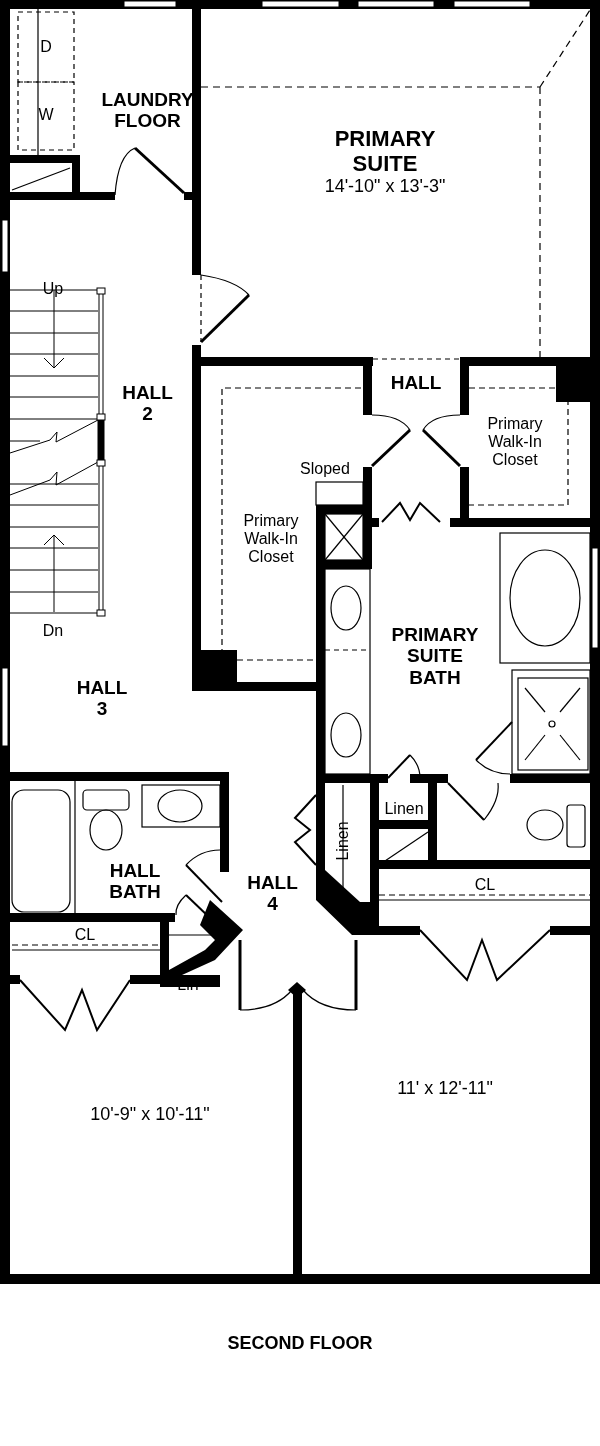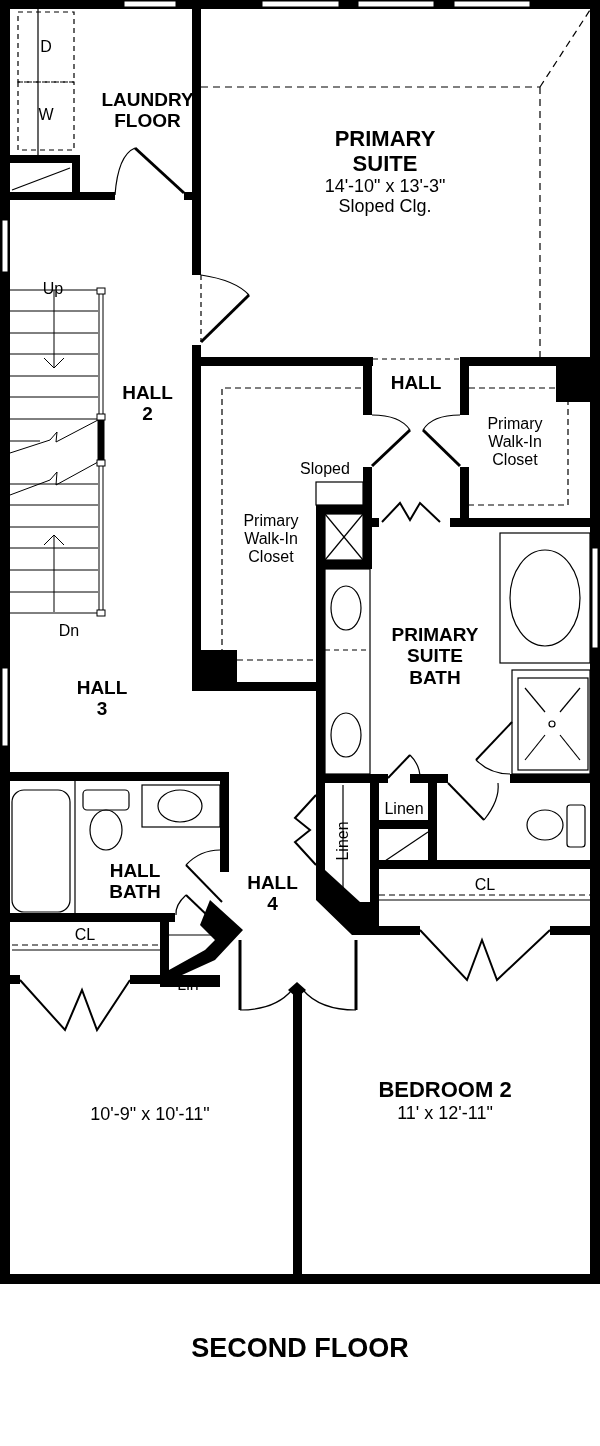--- a/index.html
+++ b/index.html
@@ -3,21 +3,21 @@
 <meta charset="utf-8">
 <style>
   html, body { margin:0; padding:0; background:#ffffff; }
   body { width:600px; height:1446px; position:relative; overflow:hidden; font-family:"Liberation Sans", sans-serif; }
   svg { position:absolute; left:0; top:0; }
   .lbl { position:absolute; text-align:center; color:#000; line-height:1.12; white-space:nowrap; }
   .room-big { font-size:22px; font-weight:bold; }
   .room-med { font-size:19px; font-weight:bold; }
   .dim { font-size:18px; }
   .small { font-size:16px; }
-  .title { font-size:27px; font-weight:bold; }
+  .title { font-size:18px; font-weight:bold; }
 </style>
 </head>
 <body>
 
 <svg width="600" height="1446" viewBox="0 0 600 1446" xmlns="http://www.w3.org/2000/svg">
   <g fill="#000">
 
     <rect x="0" y="0" width="600" height="9"></rect>
 
     <rect x="0" y="0" width="10" height="1284"></rect>
@@ -238,25 +238,24 @@
 <div class="lbl small" style="left:36px;top:106px;width:20px;">W</div>
 <div class="lbl room-med" style="left:100px;top:78px;width:95px;margin-top:11px;">
   <div>LAUNDRY</div>
   <div>FLOOR</div>
 </div>
 
 <div class="lbl" style="left:280px;top:127px;width:210px;">
   <div class="room-big">PRIMARY</div>
   <div class="room-big">SUITE</div>
   <div class="dim">14'-10" x 13'-3"</div>
-  <div class="dim">Sloped Clg.</div>
 </div>
 
 <div class="lbl small" style="left:38px;top:280px;width:30px;">Up</div>
-<div class="lbl small" style="left:38px;top:622px;width:30px;margin-left:16px;">Dn</div>
+<div class="lbl small" style="left:38px;top:622px;width:30px;">Dn</div>
 
 <div class="lbl room-med" style="left:110px;top:382px;width:75px;">
   <div>HALL</div>
   <div>2</div>
 </div>
 
 <div class="lbl room-med" style="left:375px;top:372px;width:82px;">HALL</div>
 
 <div class="lbl small" style="left:470px;top:415px;width:90px;">
   <div>Primary</div>
@@ -294,21 +293,20 @@
 
 <div class="lbl room-med" style="left:235px;top:872px;width:75px;">
   <div>HALL</div>
   <div>4</div>
 </div>
 
 <div class="lbl small" style="left:65px;top:926px;width:40px;">CL</div>
 <div class="lbl small" style="left:168px;top:976px;width:40px;">Lin</div>
 
 <div class="lbl" style="left:340px;top:1078px;width:210px;">
-  <div class="room-big">BEDROOM 2</div>
   <div class="dim">11' x 12'-11"</div>
 </div>
 
 <div class="lbl" style="left:45px;top:1104px;width:210px;">
   <div class="dim">10'-9" x 10'-11"</div>
 </div>
 
 <div class="lbl title" style="left:100px;top:1333px;width:400px;">SECOND FLOOR</div>
 
 </body></html>

